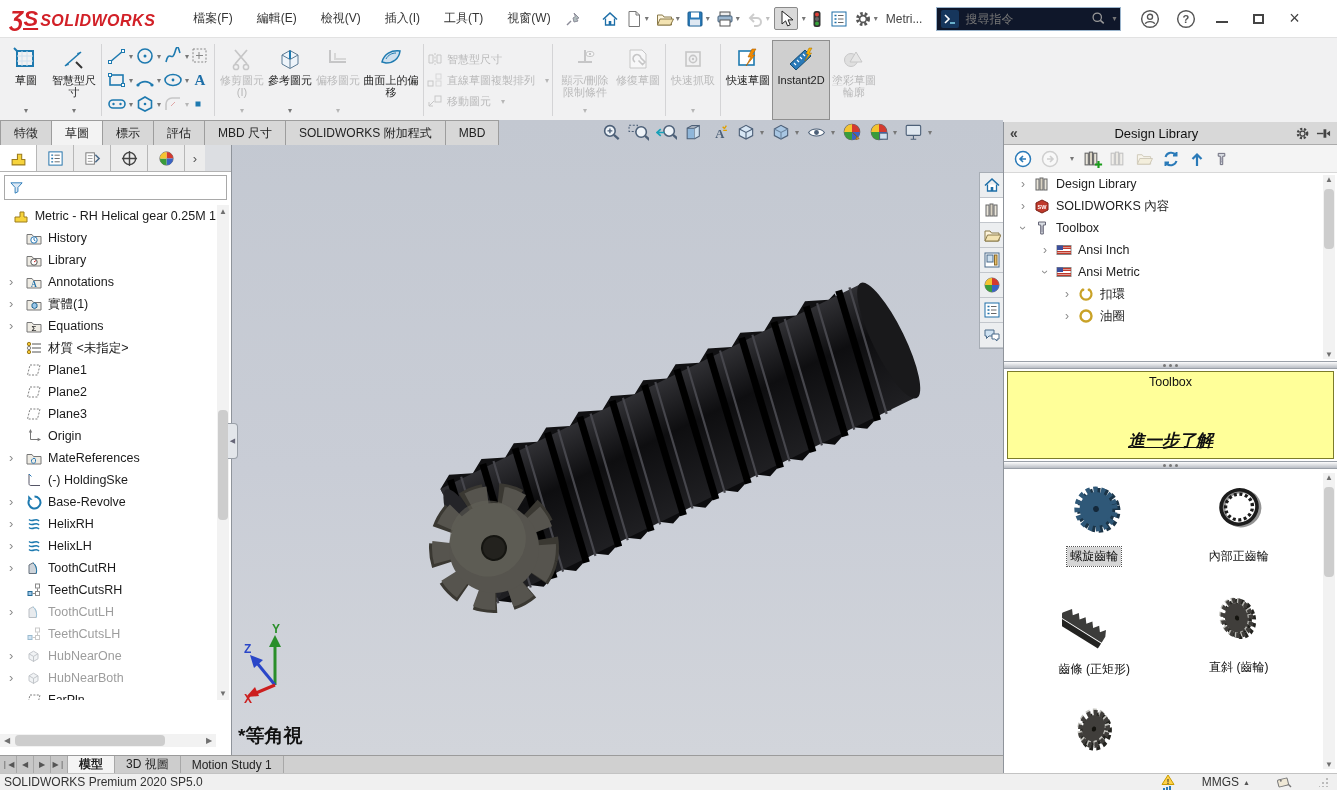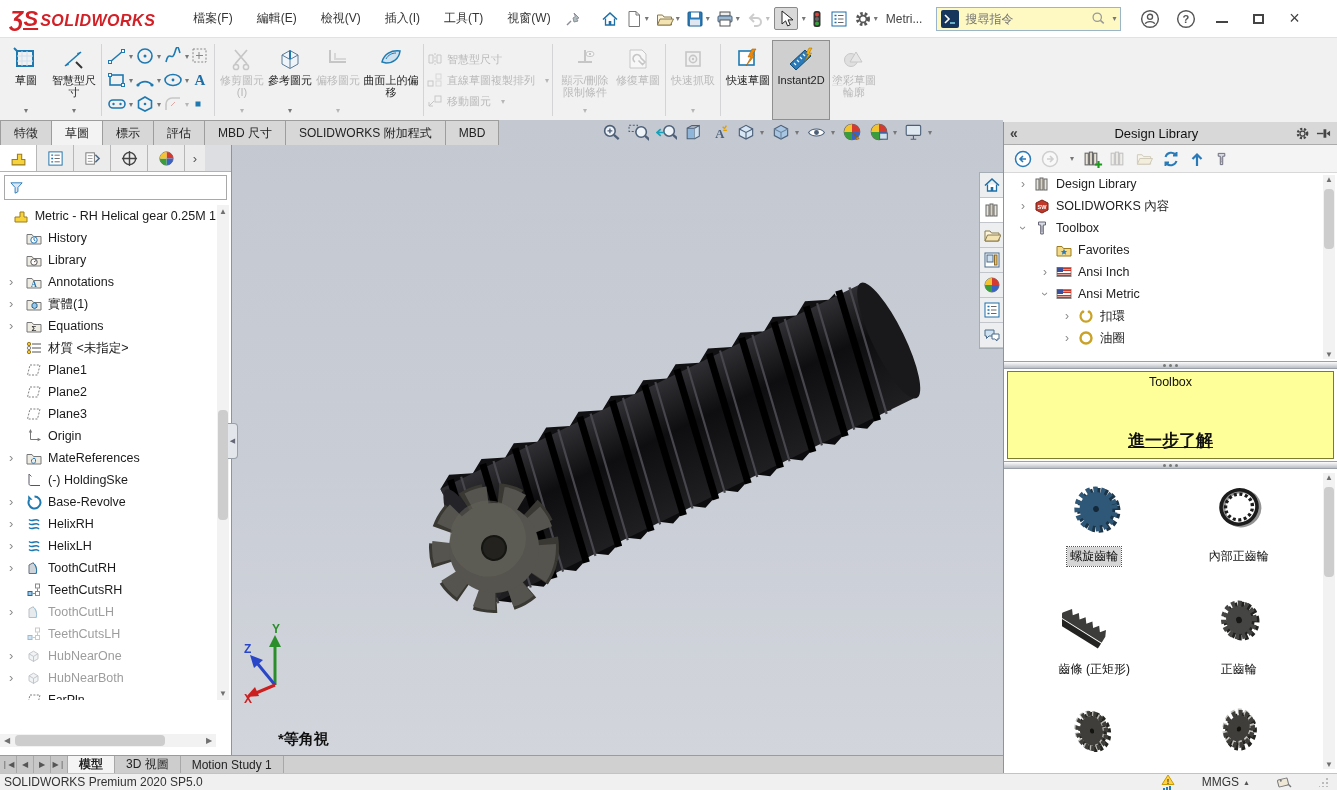--- a/index.html
+++ b/index.html
@@ -12,21 +12,21 @@
   .logo .lp{font-size:22px;font-weight:bold;margin-right:2px;text-decoration:underline;}
   .logo .ln{font-size:16px;font-weight:bold;letter-spacing:.5px;}
   .menus{display:flex;margin-left:28px;gap:4px;}
   .menu{padding:6px 10px;color:#333;}
   .pin{margin-left:4px;opacity:.75;}
   .qat{display:flex;align-items:center;margin-left:18px;gap:2px;}
   .qbtn{display:flex;align-items:center;padding:3px 2px;border-radius:2px;}
   .car{font-size:8px;color:#777;margin-left:2px;}
   .qsel{background:#d9d9d9;border:1px solid #8a8a8a;padding:2px 3px;}
   .docopt{color:#444;margin-left:4px;}
-  .searchbox{display:flex;align-items:center;width:185px;height:24px;border:1px solid #9ab4cc;background:#fef9c3;margin-left:14px;padding:0 4px;gap:4px;}
+  .searchbox{display:flex;align-items:center;width:185px;height:24px;border:1px solid #9ab4cc;background:#0f172a;margin-left:14px;padding:0 4px;gap:4px;}
   .searchbox input{flex:1;border:none;outline:none;font-size:12px;color:#888;font-family:"Liberation Sans",sans-serif;background:transparent;min-width:10px;}
   .winctl{display:flex;align-items:center;margin-left:14px;gap:6px;}
   .wbtn{width:30px;height:26px;display:flex;align-items:center;justify-content:center;color:#444;font-size:15px;}
   .wmin{width:12px;border-bottom:2px solid #444;height:8px;}
   .wmax{width:11px;height:10px;border:2px solid #444;}
   
   .ribbon{position:absolute;left:0;top:38px;width:1337px;height:82px;background:#f1f1f2;display:flex;align-items:stretch;padding:2px 2px 0 2px;}
   .rsep{width:1px;background:#d4d4d6;margin:4px 3px;}
   .rgroup{display:flex;align-items:stretch;}
   .rbtn{display:flex;flex-direction:column;align-items:center;width:48px;padding-top:4px;font-size:11px;line-height:12px;text-align:center;color:#222;border:1px solid transparent;}
@@ -67,41 +67,41 @@
   .vsb .sa{position:absolute;left:0;width:12px;height:13px;background:#f2f2f2;color:#707070;font-size:8px;text-align:center;line-height:13px;}
   .vsb .thumb{position:absolute;left:1px;width:10px;background:#cdcdcd;border-radius:4px;}
   .hsb{position:absolute;left:0;bottom:8px;height:13px;width:216px;background:#f2f2f2;}
   .hsb .sa{position:absolute;top:0;width:14px;height:13px;color:#707070;font-size:8px;text-align:center;line-height:13px;}
   .hsb .thumb{position:absolute;top:1px;height:11px;background:#cdcdcd;border-radius:4px;left:15px;width:150px;}
   .collapse-handle{position:absolute;left:228px;top:423px;width:10px;height:36px;background:#e3e6ea;border:1px solid #9aa0a8;border-left:none;border-radius:0 4px 4px 0;z-index:6;display:flex;align-items:center;justify-content:center;color:#667;font-size:7px;}
   
   .viewport{position:absolute;left:232px;top:120px;width:771px;height:635px;background:linear-gradient(180deg,#c3c8d1 0%,#c9cdd6 55%,#d2d5db 100%);overflow:hidden;}
   .headsup{position:absolute;left:370px;top:2px;display:flex;align-items:center;gap:7px;}
   .hic{display:flex;align-items:center;gap:2px;}
-  .viewlabel{position:absolute;left:6px;bottom:6px;font-weight:bold;font-size:15px;color:#111;margin-left:40px;}
+  .viewlabel{position:absolute;left:6px;bottom:6px;font-weight:bold;font-size:19px;color:#111;}
   .triad{position:absolute;left:10px;bottom:52px;}
   .taskstrip{position:absolute;right:0;top:52px;width:24px;display:flex;flex-direction:column;background:#eceef0;border:1px solid #a7adb5;border-right:none;}
   .tsbtn{height:25px;display:flex;align-items:center;justify-content:center;border-bottom:1px solid #c2c6cc;}
   
   .rightpanel{position:absolute;left:1003px;top:122px;width:334px;height:651px;background:#fff;border-left:1px solid #8f949b;display:flex;flex-direction:column;}
   .dlheader{height:23px;background:#d8d8d8;border-bottom:1px solid #ababab;display:flex;align-items:center;padding:0 6px;gap:6px;flex:none;}
   .dlheader .dtitle{flex:1;text-align:center;font-size:13px;color:#111;}
   .dlchev{color:#444;font-size:14px;font-weight:bold;}
   .dltools{height:28px;display:flex;align-items:center;gap:9px;padding:0 10px;background:#f4f4f4;border-bottom:1px solid #d8d8d8;flex:none;}
   .dltree{height:188px;position:relative;overflow:hidden;flex:none;}
   .drow{display:flex;align-items:center;height:22px;font-size:12.5px;gap:6px;white-space:nowrap;}
   .drow .darr{width:10px;color:#8a8a8a;font-size:12px;text-align:center;flex:none;}
   .exp{display:inline-block;transform:rotate(90deg);}
   .dlvsb{position:absolute;top:2px;right:2px;width:12px;bottom:2px;background:#f2f2f2;}
   .split{height:8px;background:linear-gradient(#fdfdfd,#b9bdc4);border-top:1px solid #9aa0a8;border-bottom:1px solid #9aa0a8;flex:none;display:flex;align-items:center;justify-content:center;gap:3px;}
   .split i{width:3px;height:3px;background:#777;border-radius:50%;}
   .notice{flex:none;margin:2px 3px;background:#ffff99;border:1px solid #7c7c2a;text-align:center;padding:3px 4px 6px;height:88px;position:relative;}
   .notice .ntitle{font-size:12.5px;color:#111;}
   .notice .nbody{font-size:12px;color:#111;margin-top:1px;}
-  .notice .nlink{position:absolute;left:0;right:0;bottom:6px;font-family:"Liberation Serif",serif;font-size:17px;font-weight:bold;text-decoration:underline;color:#111;}
+  .notice .nlink{position:absolute;left:0;right:0;bottom:6px;font-family:"Liberation Serif",serif;font-size:17px;font-weight:bold;font-style:italic;text-decoration:underline;color:#111;}
   .thumbwrap{flex:1;position:relative;background:#fff;overflow:hidden;}
   .thumbs{display:grid;grid-template-columns:1fr 1fr;padding:10px 26px 0 18px;row-gap:22px;}
   .thumb{display:flex;flex-direction:column;align-items:center;gap:6px;}
   .thumb .tlabel{font-size:12px;color:#111;padding:1px 3px;}
   .thumb .tlabel.sel{background:#d6d6d6;outline:1px dotted #555;}
   
   .btabs{position:absolute;left:0;top:755px;width:1003px;height:18px;background:#d0d0d0;border-top:1px solid #9b9b9b;display:flex;align-items:stretch;}
   .nbtn{width:17px;border-right:1px solid #a8a8a8;background:#c7c7c7;display:flex;align-items:center;justify-content:center;color:#555;font-size:8px;}
   .btab{padding:0 11px;border-right:1px solid #a8a8a8;display:flex;align-items:center;background:#cdcdcd;color:#222;}
   .btab.active{background:#f4f4f4;font-weight:bold;}
@@ -1097,26 +1097,20 @@
           </svg>
           <span>SOLIDWORKS 內容</span>
         </div>
       <div class="drow" style="padding-left:14px;">
           <span class="darr exp">›</span>
           <svg class="ti">
             <use href="#s-screw"></use>
           </svg>
           <span>Toolbox</span>
         </div>
-      <div class="drow" style="padding-left:52px;">
-          <svg class="ti">
-            <use href="#s-folderstar"></use>
-          </svg>
-          <span>Favorites</span>
-        </div>
       <div class="drow" style="padding-left:36px;">
           <span class="darr">›</span>
           <svg class="ti">
             <use href="#s-flag"></use>
           </svg>
           <span>Ansi Inch</span>
         </div>
       <div class="drow" style="padding-left:36px;">
           <span class="darr exp">›</span>
           <svg class="ti">
@@ -1185,32 +1179,20 @@
         <div class="thumb">
           <svg width="64" height="66" viewBox="0 0 64 66">
               <g transform="translate(6,16) rotate(32)">
                 <path d="M0 10l6-8 4 5 4-5 4 5 4-5 4 5 4-5 4 5 4-5 4 5 4-5 3 6v7H0z" fill="#3c3c3a"></path>
                 <path d="M0 16h49v6H0z" fill="#232321"></path>
               </g>
             </svg>
           <span class="tlabel">齒條 (正矩形)</span>
         </div>
         <div class="thumb">
-          <svg width="64" height="66" viewBox="0 0 64 66">
-              <g transform="translate(32,32) rotate(-10) scale(.92,1)">
-                <circle r="14" fill="#21211f" transform="translate(2.5,1.5)"></circle>
-                <circle r="16.5" fill="none" stroke="#21211f" stroke-width="6" stroke-dasharray="4 3.2" transform="translate(2.5,1.5)"></circle>
-                <circle r="14" fill="#454543"></circle>
-                <circle r="16.5" fill="none" stroke="#454543" stroke-width="6" stroke-dasharray="4 3.2"></circle>
-                <circle r="3.2" fill="#181816"></circle>
-              </g>
-            </svg>
-          <span class="tlabel">正齒輪</span>
-        </div>
-        <div class="thumb">
           <svg width="64" height="64" viewBox="0 0 64 64">
               <g transform="translate(30,30) rotate(-14) scale(.8,1)">
                 <circle r="15" fill="#23231f" transform="translate(3,1.5)"></circle>
                 <circle r="17.5" fill="none" stroke="#23231f" stroke-width="5.5" stroke-dasharray="4 3.4" transform="translate(3,1.5)"></circle>
                 <circle r="15" fill="#403e3b"></circle>
                 <circle r="17.5" fill="none" stroke="#b9b9b4" stroke-width="5" stroke-dasharray="4 3.4" transform="translate(-1.5,-1)"></circle>
                 <circle r="17.5" fill="none" stroke="#403e3b" stroke-width="5.5" stroke-dasharray="4 3.4"></circle>
                 <circle r="2.6" fill="#14140f"></circle>
               </g>
             </svg>

